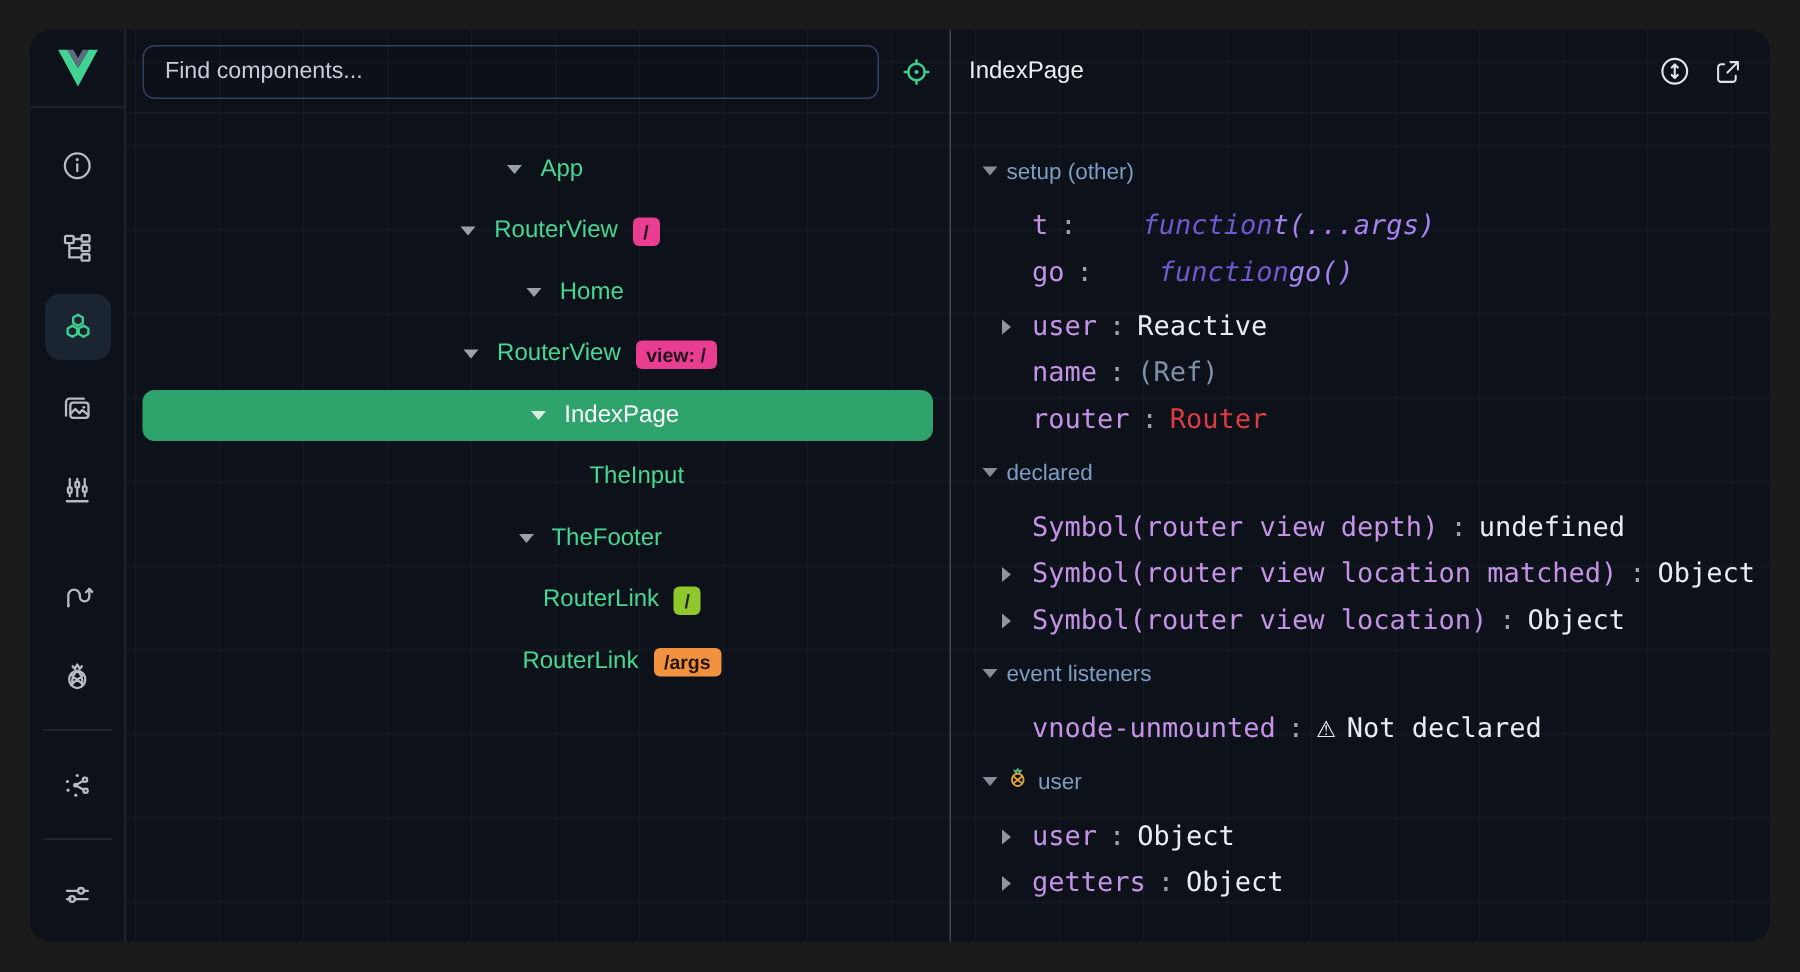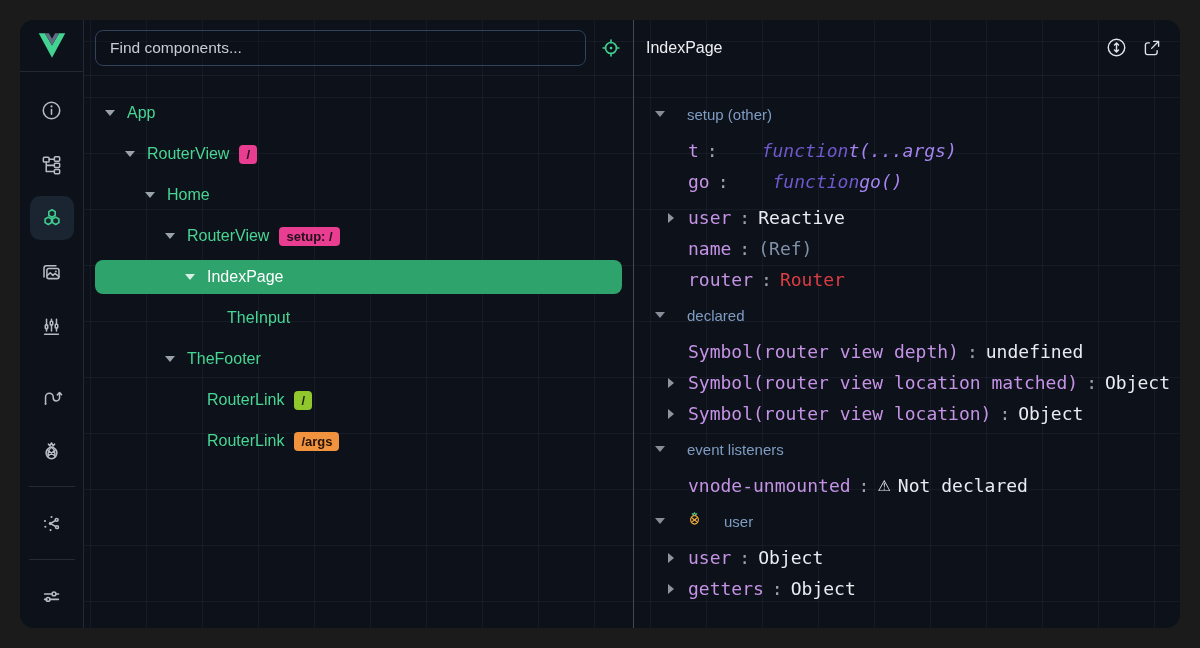--- a/index.html
+++ b/index.html
@@ -35,21 +35,21 @@
   .toolbar { height:56px; flex:0 0 56px; display:flex; align-items:center; padding:0 5px 0 11px;
              border-bottom:1px solid rgba(130,150,190,0.10); }
   .search { flex:1; height:36px; background:rgba(13,17,25,0.25); border:1px solid #31425f; border-radius:8px;
             color:#dfe4ec; font-size:15.5px; padding:0 14px; outline:none; font-family:"Liberation Sans",sans-serif; }
   .search::placeholder { color:#c7cdd8; opacity:1; }
   .picker { width:34px; height:34px; margin-left:8px; background:transparent; border:none; cursor:pointer;
             display:flex; align-items:center; justify-content:center; color:#3fce8d; }
   .picker svg * { stroke:currentColor; fill:none; stroke-width:1.8; stroke-linecap:round; }
   .picker svg .f { fill:currentColor; stroke:none; }
   .tree { flex:1; padding-top:20px; overflow:hidden; }
-  .trow { height:34px; margin:0 11px 7px; display:flex; align-items:center; border-radius:8px; cursor:pointer; }
+  .trow { height:34px; margin:0 11px 7px; display:flex; align-items:center; border-radius:8px; cursor:pointer;justify-content:center; }
   .trow .lbl { color:#47d694; font-size:16px; font-weight:500; white-space:nowrap; }
   .trow.sel { background:#2ea36c; }
   .trow.sel .lbl { color:#fff; }
   .tgl { width:18px; margin-right:8px; display:flex; justify-content:center; flex:0 0 18px; }
   .tgl.down::before { content:""; border-left:5.5px solid transparent; border-right:5.5px solid transparent;
                       border-top:6.5px solid #99a1ab; }
   .trow.sel .tgl.down::before { border-top-color:#d8efe3; }
   .badge { margin-left:10px; font-size:13px; font-weight:700; padding:2px 7px; border-radius:4px; white-space:nowrap; }
   .badge.pink  { background:#e83d90; color:#22101c; }
   .badge.lime  { background:#8fc72c; color:#1c2408; }
@@ -58,21 +58,21 @@
   
   .inspector { flex:1; min-width:0; border-left:1px solid #414855; display:flex; flex-direction:column; overflow:hidden; }
   .insp-header { height:56px; flex:0 0 56px; display:flex; align-items:center; padding:0 14px 0 12px;
                  border-bottom:1px solid rgba(130,150,190,0.10); }
   .insp-title { color:#eceef2; font-size:16px; font-weight:500; flex:1; }
   .hdr-btn { width:28px; height:28px; background:transparent; border:none; cursor:pointer; color:#dfe3e9;
              display:flex; align-items:center; justify-content:center; margin-left:8px; }
   .hdr-btn svg * { stroke:currentColor; fill:none; stroke-width:1.5; stroke-linecap:round; stroke-linejoin:round; }
   .insp-body { flex:1; padding:23px 0 0 21px; overflow:hidden; }
   .sec { margin-bottom:5px; }
-  .sec-h { height:30px; display:flex; align-items:center; gap:22px; cursor:pointer; margin-bottom:6px; }
+  .sec-h { height:30px; display:flex; align-items:center; gap:6px; cursor:pointer; margin-bottom:6px; }
   .sec-h .lbl { color:#7f9cc3; font-size:15px; }
   .tri-d { border-left:5px solid transparent; border-right:5px solid transparent; border-top:6px solid #868d98; }
   .srow { height:31px; display:flex; align-items:center; padding-left:13px; white-space:nowrap; cursor:default;
           font-family:"DejaVu Sans Mono", monospace; font-size:18px; }
   .gut { width:20px; flex:0 0 20px; display:flex; }
   .gut.exp::before { content:""; border-top:5px solid transparent; border-bottom:5px solid transparent;
                      border-left:6.5px solid #8e959e; }
   .k { color:#c593e6; }
   .c { color:#9aa2ad; margin:0 8px; }
   .v-plain  { color:#e9ecf1; }
@@ -215,21 +215,21 @@
               <span class="lbl">RouterView</span>
               <span class="badge pink">/</span>
             </div>
             <div class="trow" style="padding-left: 46px;">
               <span class="tgl down"></span>
               <span class="lbl">Home</span>
             </div>
             <div class="trow" style="padding-left: 66px;">
               <span class="tgl down"></span>
               <span class="lbl">RouterView</span>
-              <span class="badge pink">setup: /</span>
+              <span class="badge pink">view: /</span>
             </div>
             <div class="trow sel" style="padding-left: 86px;">
               <span class="tgl down"></span>
               <span class="lbl">IndexPage</span>
             </div>
             <div class="trow" style="padding-left: 106px;">
               <span class="tgl"></span>
               <span class="lbl">TheInput</span>
             </div>
             <div class="trow" style="padding-left: 66px;">

